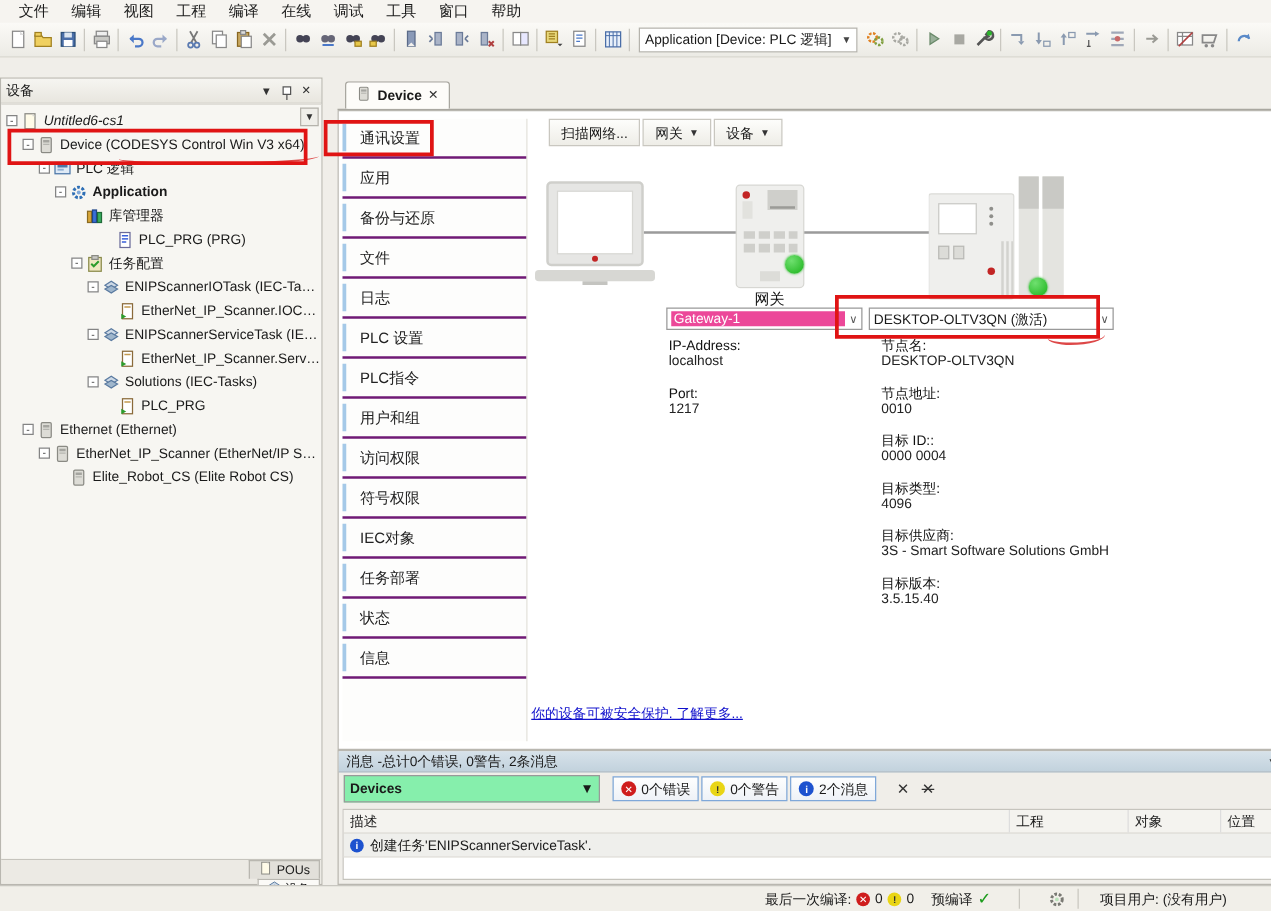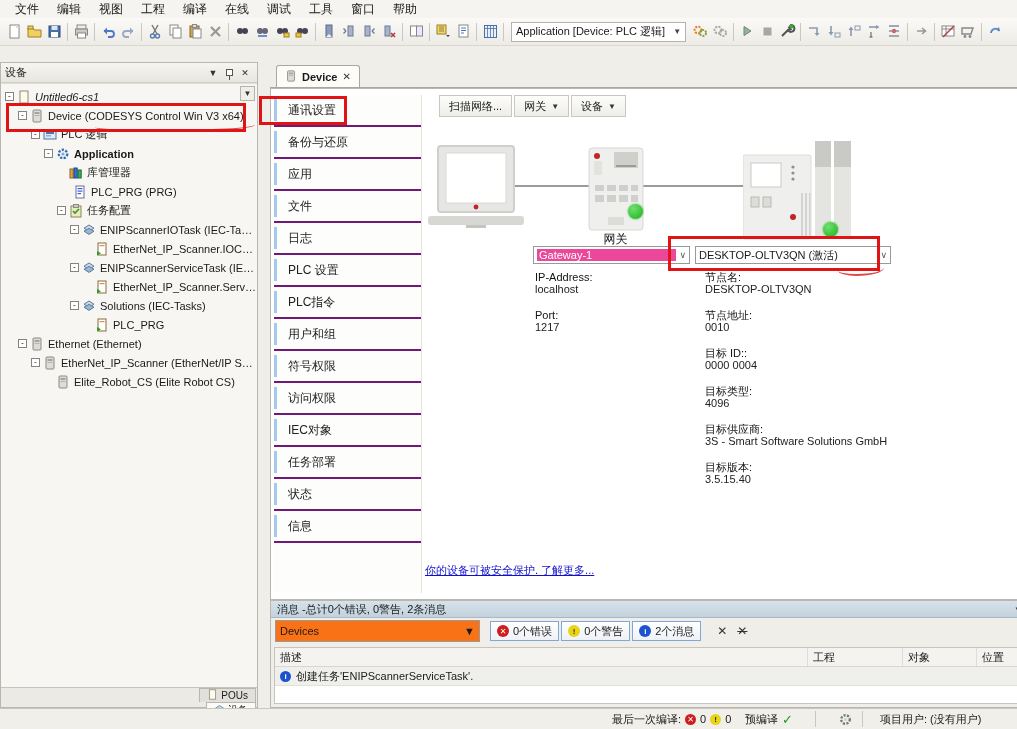--- a/index.html
+++ b/index.html
@@ -72,21 +72,21 @@
   .dgroup { margin-bottom:14px; }
 
   .sec-link { position:absolute; left:2px; top:474px; font-size:11px; color:#1111cc; text-decoration:underline; cursor:pointer; }
 
   
   .messages { position:absolute; left:0; top:538px; width:759px; height:108px; background:#f0eee9; border:1px solid #b9b7b0; }
   .msg-header { height:17px; background:linear-gradient(#d7e2ea,#c2d2dd); border-bottom:1px solid #a8b8c4; display:flex; align-items:center; padding:0 6px; font-size:11px; }
   .msg-header .sp { flex:1; }
   .msg-header .arrow { font-size:8px; color:#333; }
   .msg-filter { height:26px; display:flex; align-items:center; padding:2px 4px; gap:2px; }
-  .msg-combo { width:205px; height:19px; border:1px solid #999; background:#f97316; display:flex; align-items:center; font-size:11px; padding:10px 4px; }
+  .msg-combo { width:205px; height:19px; border:1px solid #999; background:#86efac; display:flex; align-items:center; font-size:11px; padding:10px 4px;font-weight:bold; }
   .msg-combo .ctext { flex:1; }
   .filter-btn { height:20px; display:inline-flex; align-items:center; gap:4px; padding:0 6px; border:1px solid #7fa8d9; background:linear-gradient(#fefefe,#eef2f7); font-size:11px; }
   .circ { width:12px; height:12px; border-radius:50%; display:inline-flex; align-items:center; justify-content:center; font-size:8px; font-weight:bold; color:#fff; flex:none; }
   .circ.err { background:#cf1d1d; }
   .circ.warn { background:#e9d515; color:#333; }
   .circ.info { background:#1d52cf; }
   .xbtn { width:18px; height:18px; display:inline-flex; align-items:center; justify-content:center; font-size:12px; color:#333; font-weight:bold; }
   .msg-table { position:absolute; left:3px; right:3px; top:46px; bottom:3px; background:#fff; border:1px solid #c6c4bd; font-size:11px; }
   .mt-head { display:flex; height:19px; background:#f4f3ef; border-bottom:1px solid #d8d6d0; }
   .mt-head .mc { padding:2px 5px; border-right:1px solid #ddd; }
@@ -425,21 +425,21 @@
           </div>
           <div class="trow" style="padding-left: 56px;">
             <span class="spacer"></span>
             <span class="ticon"><svg width="14" height="14" viewBox="0 0 14 14">
                 <rect x="1" y="3" width="3.2" height="9" fill="#d9a73a" stroke="#8a6a20"></rect>
                 <rect x="5" y="2" width="3.2" height="10" fill="#3a6fd9" stroke="#20468a"></rect>
                 <rect x="9" y="4" width="3.2" height="8" fill="#3aae5e" stroke="#1f6b38"></rect>
               </svg></span>
             <span class="tlabel">库管理器</span>
           </div>
-          <div class="trow" style="padding-left: 60px;">
+          <div class="trow" style="padding-left: 80px;">
             <span class="spacer"></span>
             <span class="ticon"><svg width="14" height="14" viewBox="0 0 14 14">
                 <rect x="3" y="1" width="8" height="12" fill="#ffffff" stroke="#6a6a9a"></rect>
                 <rect x="4.5" y="3" width="5" height="1.2" fill="#3a5fd9"></rect>
                 <rect x="4.5" y="5.5" width="5" height="1.2" fill="#3a5fd9"></rect>
                 <rect x="4.5" y="8" width="3.5" height="1.2" fill="#3a5fd9"></rect>
               </svg></span>
             <span class="tlabel">PLC_PRG (PRG)</span>
           </div>
           <div class="trow" style="padding-left: 56px;">
@@ -563,53 +563,53 @@
     </div>
 
     <div class="editor-body">
       <div class="inner-menu" id="inner-menu">
           <div class="im-item">
             <span class="blue-bar"></span>
             <span>通讯设置</span>
           </div>
           <div class="im-item">
             <span class="blue-bar"></span>
+            <span>应用</span>
+          </div>
+          <div class="im-item">
+            <span class="blue-bar"></span>
             <span>备份与还原</span>
           </div>
           <div class="im-item">
             <span class="blue-bar"></span>
-            <span>应用</span>
-          </div>
-          <div class="im-item">
-            <span class="blue-bar"></span>
             <span>文件</span>
           </div>
           <div class="im-item">
             <span class="blue-bar"></span>
             <span>日志</span>
           </div>
           <div class="im-item">
             <span class="blue-bar"></span>
             <span>PLC 设置</span>
           </div>
           <div class="im-item">
             <span class="blue-bar"></span>
             <span>PLC指令</span>
           </div>
           <div class="im-item">
             <span class="blue-bar"></span>
             <span>用户和组</span>
           </div>
           <div class="im-item">
             <span class="blue-bar"></span>
+            <span>访问权限</span>
+          </div>
+          <div class="im-item">
+            <span class="blue-bar"></span>
             <span>符号权限</span>
-          </div>
-          <div class="im-item">
-            <span class="blue-bar"></span>
-            <span>访问权限</span>
           </div>
           <div class="im-item">
             <span class="blue-bar"></span>
             <span>IEC对象</span>
           </div>
           <div class="im-item">
             <span class="blue-bar"></span>
             <span>任务部署</span>
           </div>
           <div class="im-item">

